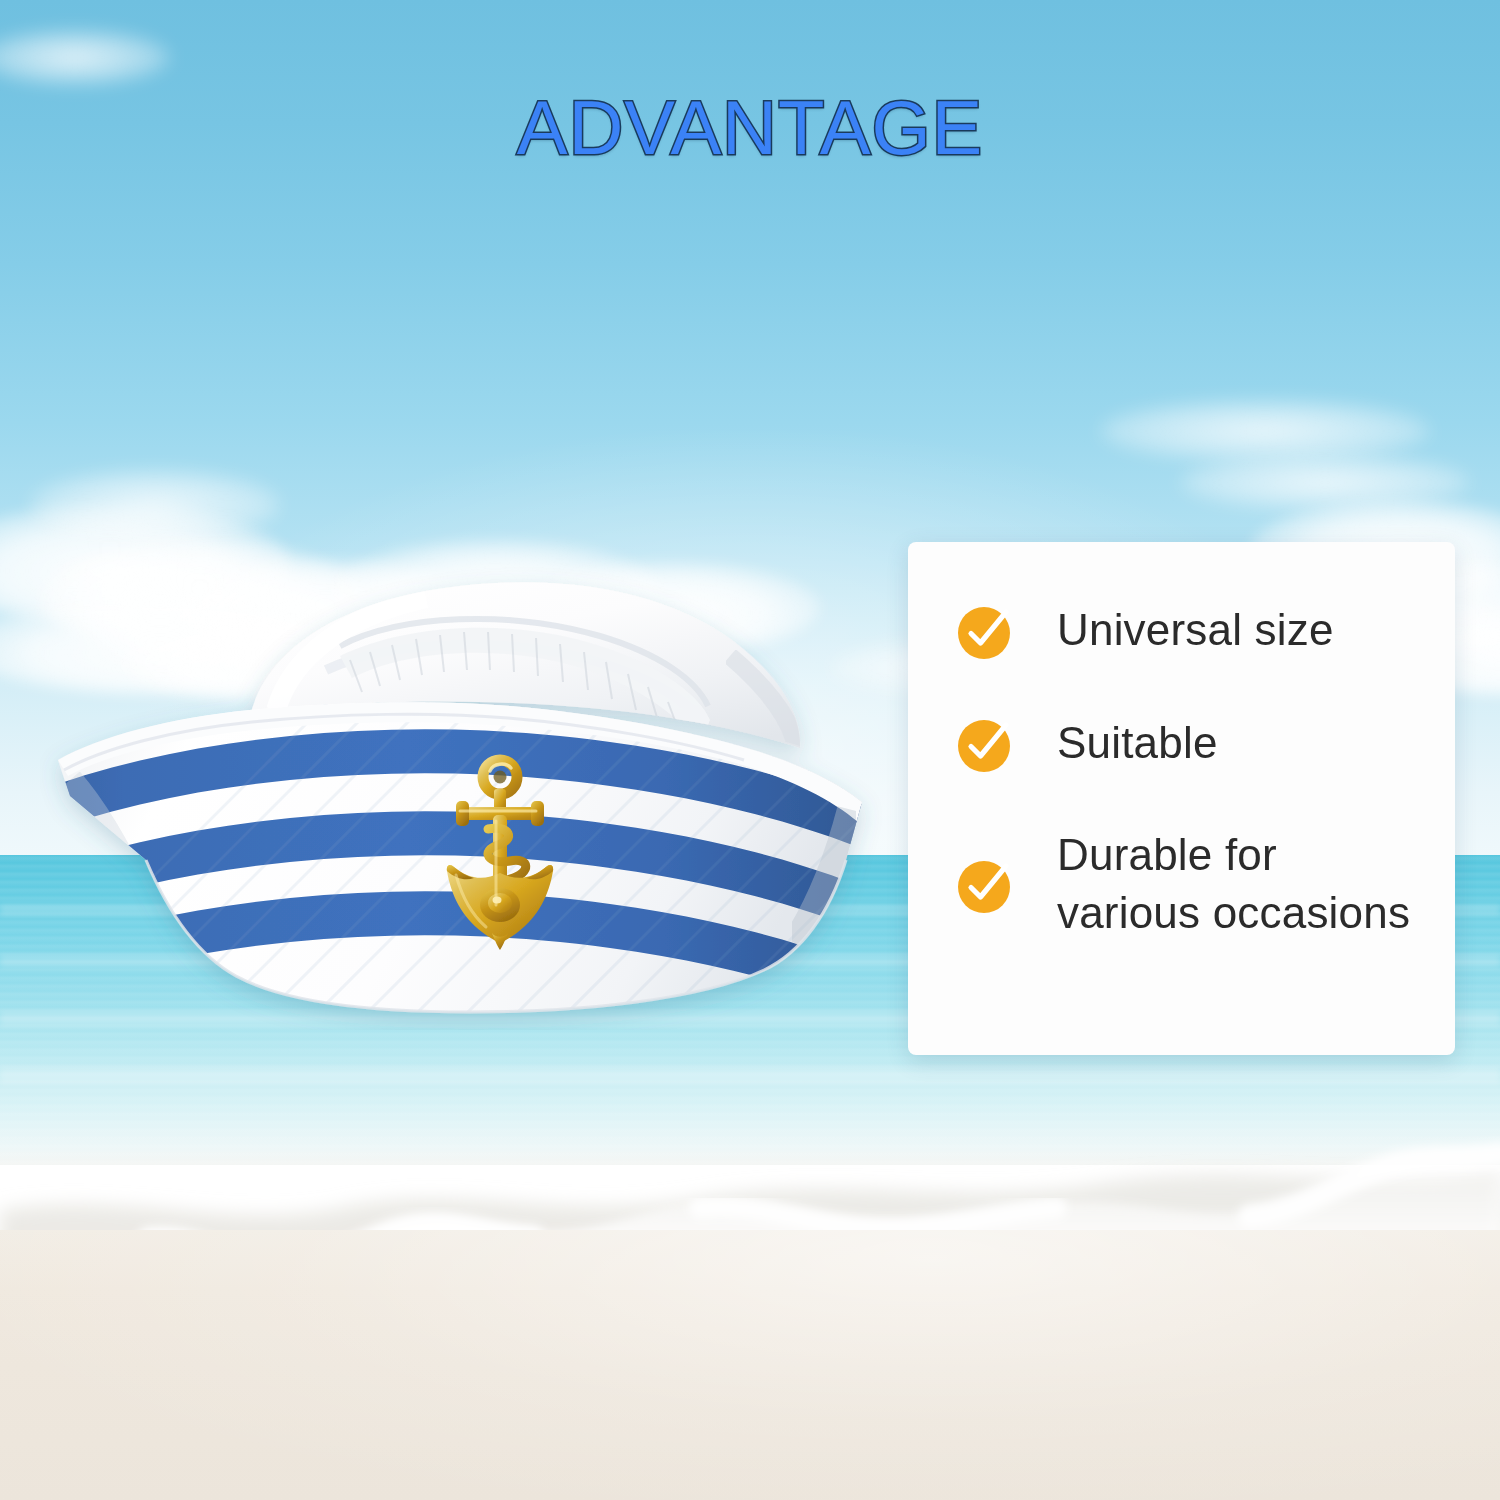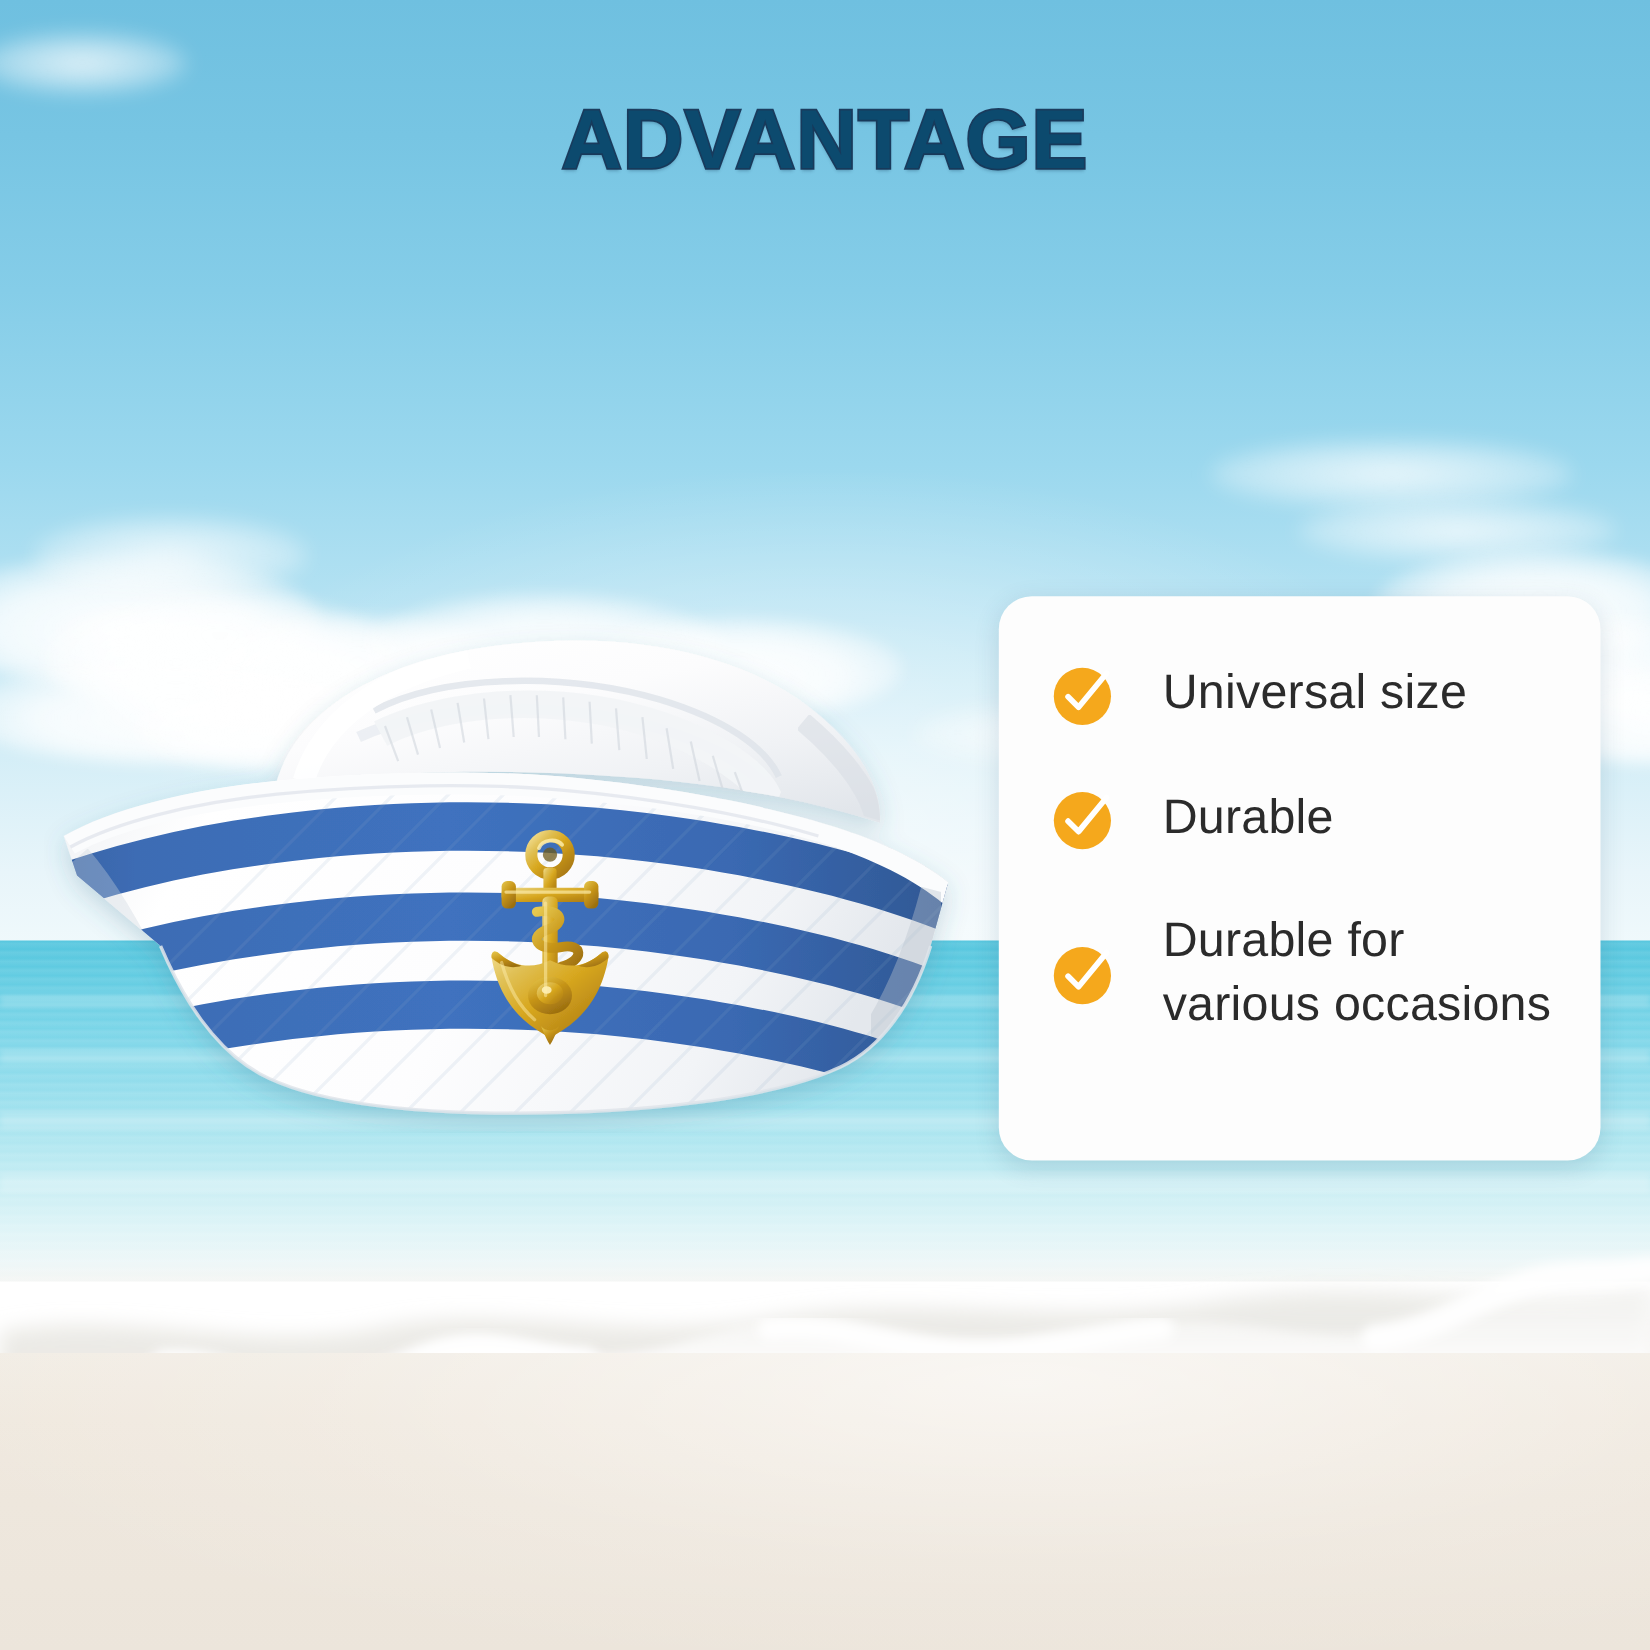--- a/index.html
+++ b/index.html
@@ -133,43 +133,43 @@
     pointer-events: none;
   }
 
   
   .title {
     position: absolute;
     left: 0; top: 84px;
     width: 1500px;
     text-align: center;
     font-size: 76px;
-    font-weight: bold;
+    font-weight: normal;
     letter-spacing: 1px;
-    color: #0c4a6e;
+    color: #3b82f6;
     -webkit-text-stroke: 3px #1B3C5E;
     paint-order: stroke fill;
     text-shadow: 0 2px 3px rgba(18,52,84,0.30);
     white-space: nowrap;
   }
 
   
   .hat {
     position: absolute;
     left: 40px; top: 560px;
     width: 860px; height: 470px;
   }
 
   
   .card {
     position: absolute;
     left: 908px; top: 542px;
     width: 547px; height: 513px;
     background: #FDFDFD;
-    border-radius: 30px;
+    border-radius: 8px;
     box-shadow: 0 6px 22px rgba(40,80,110,0.16);
     box-sizing: border-box;
     padding: 58px 34px 0 47px;
   }
   .feature-row {
     display: flex;
     align-items: center;
     margin-bottom: 52px;
   }
   .feature-row.two-line { margin-bottom: 0; }
@@ -483,21 +483,21 @@
       <span class="feature-text">Universal size</span>
     </div>
 
     <div class="feature-row">
       <span class="badge">
         <svg width="61" height="61" viewBox="0 0 61 61">
           <circle cx="29" cy="33" r="26" fill="#F5A81C"></circle>
           <path d="M16 33.5 L25.5 43 L51 12" fill="none" stroke="#FFFFFF" stroke-width="5.2" stroke-linecap="round" stroke-linejoin="round"></path>
         </svg>
       </span>
-      <span class="feature-text">Durable</span>
+      <span class="feature-text">Suitable</span>
     </div>
 
     <div class="feature-row two-line">
       <span class="badge">
         <svg width="61" height="61" viewBox="0 0 61 61">
           <circle cx="29" cy="33" r="26" fill="#F5A81C"></circle>
           <path d="M16 33.5 L25.5 43 L51 12" fill="none" stroke="#FFFFFF" stroke-width="5.2" stroke-linecap="round" stroke-linejoin="round"></path>
         </svg>
       </span>
       <span class="feature-text">Durable for

